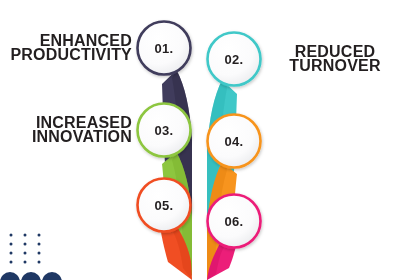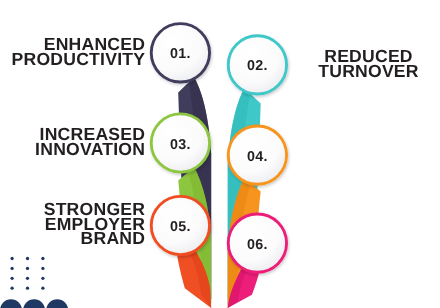--- a/index.html
+++ b/index.html
@@ -155,23 +155,20 @@
   <div class="label left" style="top:34px;">ENHANCED
 PRODUCTIVITY</div>
 
   <div class="label right" style="top:45px;">REDUCED
 TURNOVER</div>
 
   <div class="label left" style="top:116px;">INCREASED
 INNOVATION</div>
 
 
-  <div class="label left" style="top:184px;">STRONGER
-EMPLOYER
-BRAND</div>
 
 
   <svg class="dot-grid" width="40" height="32" viewBox="0 0 40 32">
     <g fill="#1f3864">
       <circle cx="3" cy="3" r="1.5"></circle>
         <circle cx="17" cy="3" r="1.5"></circle>
         <circle cx="31" cy="3" r="1.5"></circle>
       <circle cx="3" cy="12" r="1.5"></circle>
         <circle cx="17" cy="12" r="1.5"></circle>
         <circle cx="31" cy="12" r="1.5"></circle>

